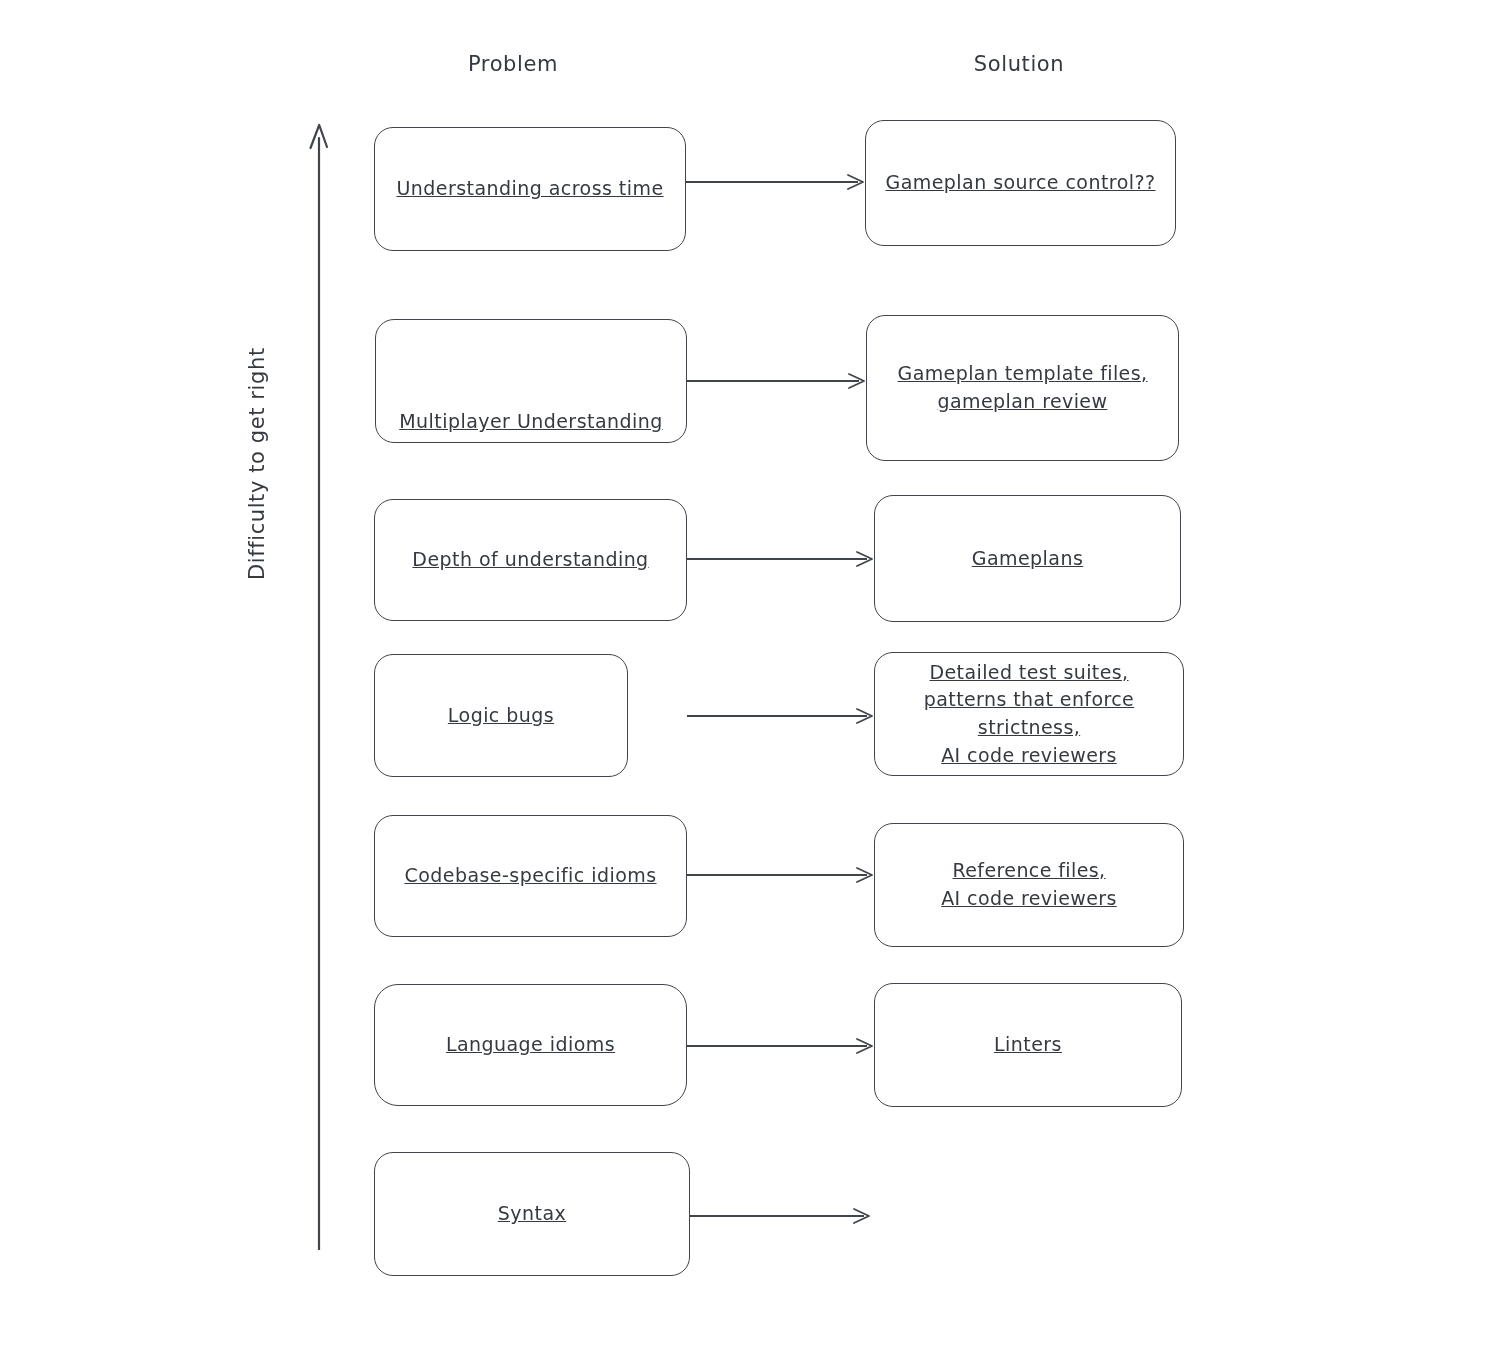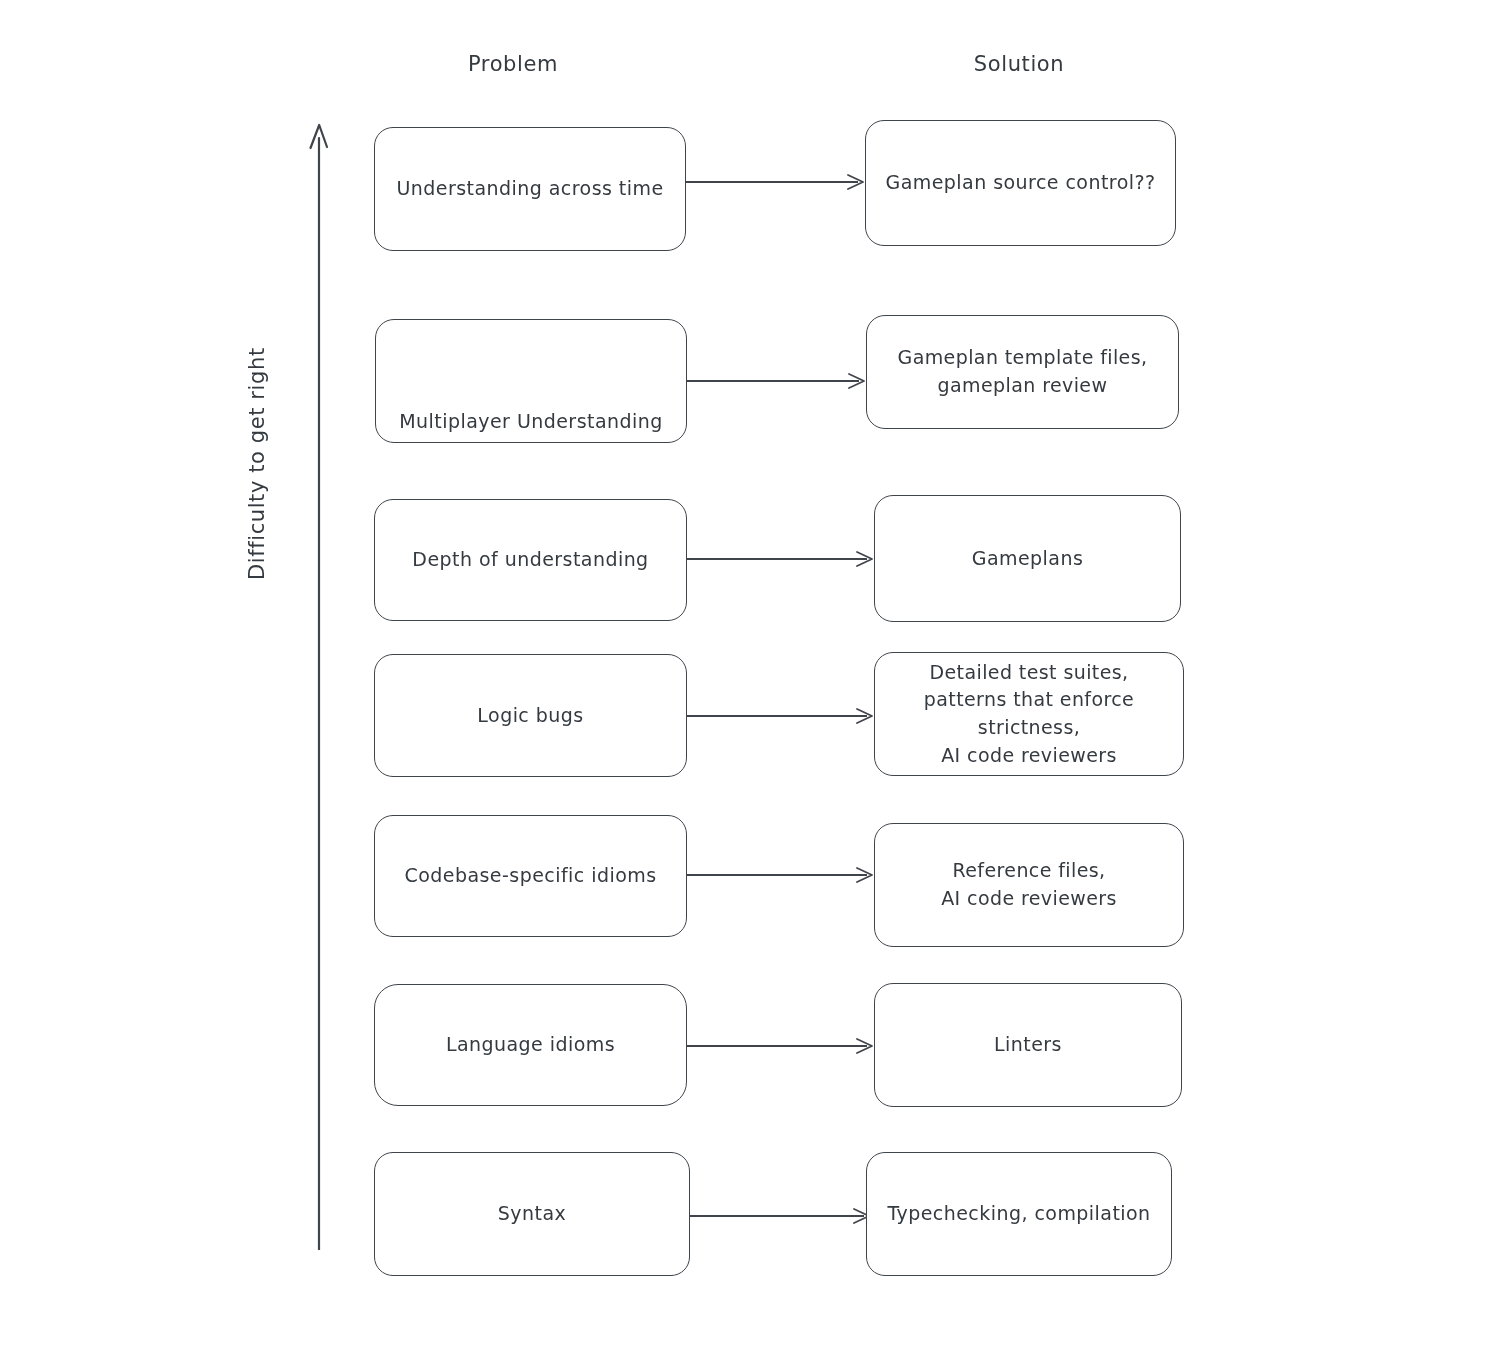--- a/index.html
+++ b/index.html
@@ -71,20 +71,21 @@
     justify-content: center;
     text-align: center;
     padding: 6px 14px;
   }
   .node .node-text {
     font-size: 19px;
     line-height: 1.45;
     letter-spacing: 0.45px;
     color: #343a40;
     white-space: pre-line;
+    text-decoration: underline;
   }
   .node.multiline .node-text { letter-spacing: 0.4px; }
 
   
   .arrow {
     position: absolute;
     height: 22px;
   }
   .arrow svg { display: block; overflow: visible; }
 </style>
@@ -121,39 +122,39 @@
 
   <div class="node" style="left:375px; top:319px; width:312px; height:124px;align-items:flex-end;">
     <div class="node-text">Multiplayer Understanding</div>
   </div>
   <div class="arrow" style="left:687px; top:370px; width:182px;">
     <svg width="182" height="22" viewBox="0 0 182 22">
       <line x1="0" y1="11" x2="172" y2="11" stroke="#40454c" stroke-width="1.8"></line>
       <path d="M162 4 L177 11 L162 18" fill="none" stroke="#40454c" stroke-width="1.8" stroke-linecap="round" stroke-linejoin="round"></path>
     </svg>
   </div>
-  <div class="node multiline" style="left:866px; top:315px; width:313px; height:114px;">
+  <div class="node multiline" style="left:866px; top:315px; width:313px; height:146px;">
     <div class="node-text">Gameplan template files,
 gameplan review</div>
   </div>
 
   <div class="node" style="left:374px; top:499px; width:313px; height:122px;">
     <div class="node-text">Depth of understanding</div>
   </div>
   <div class="arrow" style="left:687px; top:548px; width:190px;">
     <svg width="190" height="22" viewBox="0 0 190 22">
       <line x1="0" y1="11" x2="180" y2="11" stroke="#40454c" stroke-width="1.8"></line>
       <path d="M170 4 L185 11 L170 18" fill="none" stroke="#40454c" stroke-width="1.8" stroke-linecap="round" stroke-linejoin="round"></path>
     </svg>
   </div>
   <div class="node" style="left:874px; top:495px; width:307px; height:127px;">
     <div class="node-text">Gameplans</div>
   </div>
 
-  <div class="node" style="left:374px; top:654px; width:313px; height:123px;">
+  <div class="node" style="left:374px; top:654px; width:254px; height:123px;">
     <div class="node-text">Logic bugs</div>
   </div>
   <div class="arrow" style="left:687px; top:705px; width:190px;">
     <svg width="190" height="22" viewBox="0 0 190 22">
       <line x1="0" y1="11" x2="180" y2="11" stroke="#40454c" stroke-width="1.8"></line>
       <path d="M170 4 L185 11 L170 18" fill="none" stroke="#40454c" stroke-width="1.8" stroke-linecap="round" stroke-linejoin="round"></path>
     </svg>
   </div>
   <div class="node multiline" style="left:874px; top:652px; width:310px; height:124px;">
     <div class="node-text">Detailed test suites,
@@ -190,17 +191,14 @@
 
   <div class="node" style="left:374px; top:1152px; width:316px; height:124px;">
     <div class="node-text">Syntax</div>
   </div>
   <div class="arrow" style="left:690px; top:1205px; width:184px;">
     <svg width="184" height="22" viewBox="0 0 184 22">
       <line x1="0" y1="11" x2="174" y2="11" stroke="#40454c" stroke-width="1.8"></line>
       <path d="M164 4 L179 11 L164 18" fill="none" stroke="#40454c" stroke-width="1.8" stroke-linecap="round" stroke-linejoin="round"></path>
     </svg>
   </div>
-  <div class="node" style="left:866px; top:1152px; width:306px; height:124px;">
-    <div class="node-text">Typechecking, compilation</div>
-  </div>
 
 </div>
 
 </body></html>

